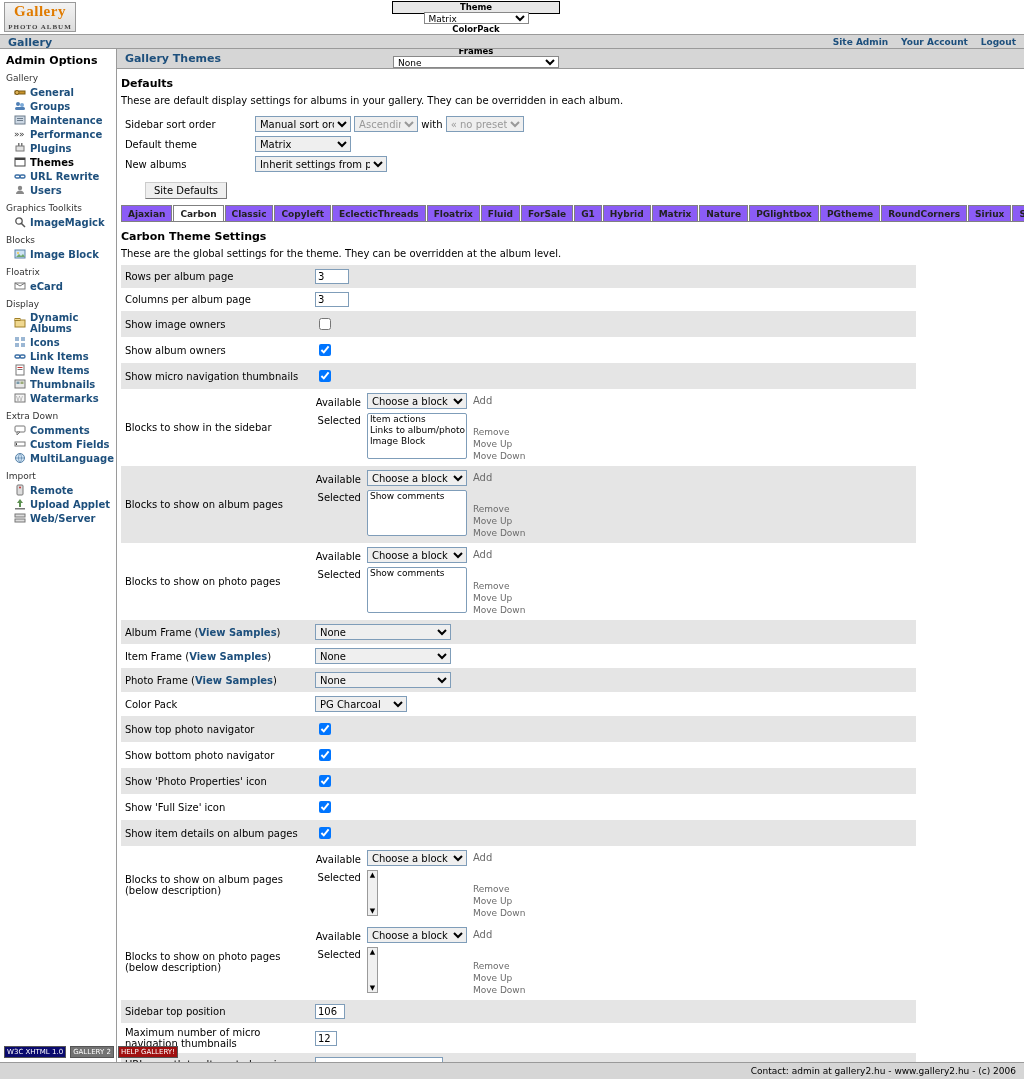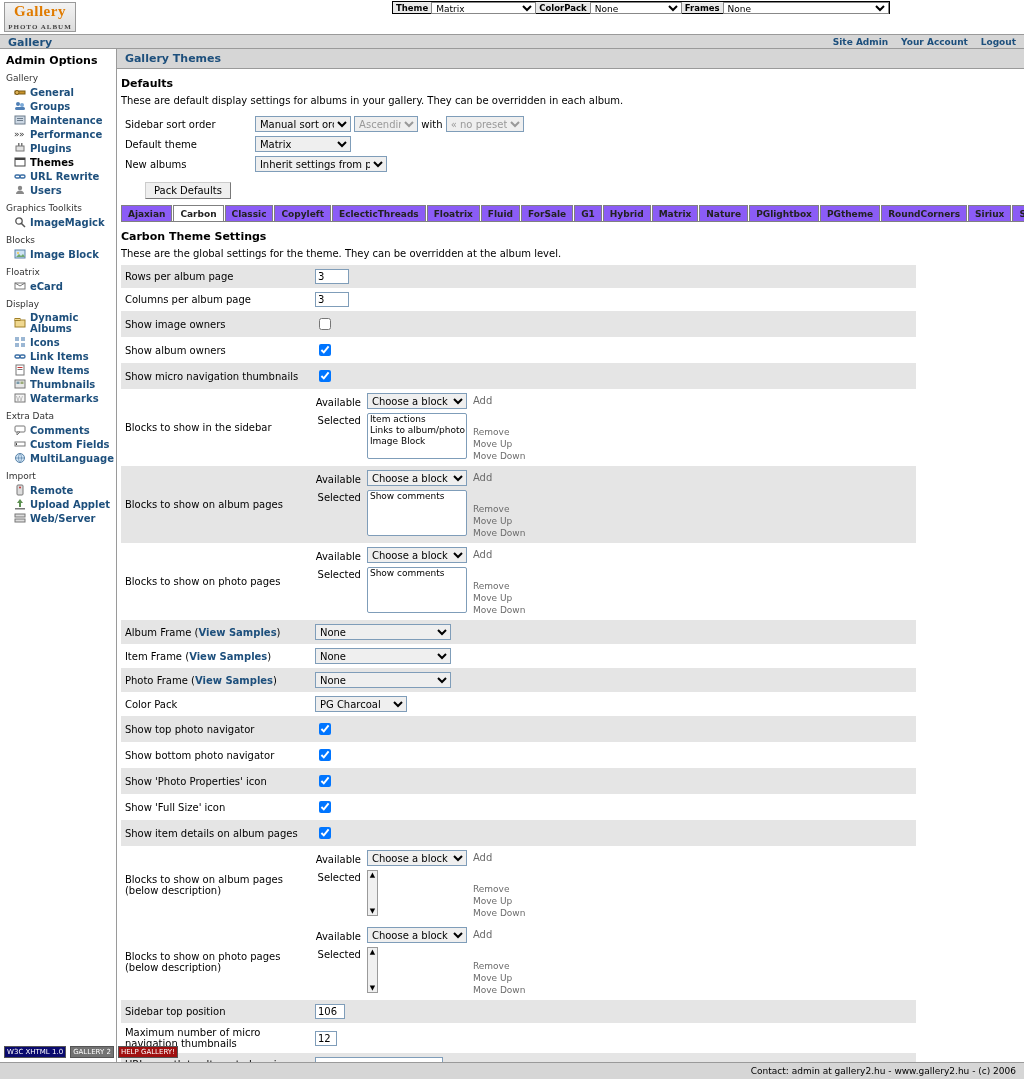--- a/index.html
+++ b/index.html
@@ -22,21 +22,21 @@
     font-family: "Liberation Serif", serif;
     font-weight: bold; font-size: 15px; color: #1a5fa0;
     text-align: center; line-height: 16px; letter-spacing: .5px;
     overflow: hidden;
   }
   .logo .l1 { color:#e07b00; font-size: 15px; display:block; }
   .logo .l2 { font-size: 7px; color:#444; display:block; letter-spacing:1px;}
   .theme-selects {
     position: absolute; left: 392px; top: 1px;
     display: flex; align-items: center; gap: 0px;
-    border: 1px solid #000; background: #e8e8e8; height: 13px;
+    border: 1px solid #000; background: #e8e8e8; height: 13px; flex-direction: column;
   }
   .theme-selects .lbl { font-size: 8.5px; padding: 0 3px; font-weight: bold; }
   .theme-selects select {
     font-size: 9px; height: 12px; padding: 0; margin: 0;
     border: 1px solid #888; background: #fff;
   }
   .sel-theme { width: 105px; }
   .sel-colorpack { width: 92px; }
   .sel-frames { width: 166px; }
 
@@ -341,21 +341,21 @@
       <div class="sb-item">
         <span class="ico">
           <svg width="12" height="12" viewBox="0 0 12 12">
               <rect x="1" y="2" width="10" height="8" fill="#f4f4f4" stroke="#777"></rect>
               <text x="2" y="8.5" font-size="7" fill="#aaa">W</text>
             </svg>
         </span>
         <a href="#">Watermarks</a>
       </div>
 
-      <div class="sb-group">Extra Data</div>
+      <div class="sb-group">Extra Down</div>
       <div class="sb-item">
         <span class="ico">
           <svg width="12" height="12" viewBox="0 0 12 12">
               <rect x="1" y="2" width="10" height="6" rx="1" fill="#fff" stroke="#777"></rect>
               <path d="M3 8l0 3 3-3z" fill="#fff" stroke="#777"></path>
             </svg>
         </span>
         <a href="#">Comments</a>
       </div>
       <div class="sb-item">
@@ -443,21 +443,21 @@
           <td>
             <select style="width:132px">
               <option>Inherit settings from parent album</option>
             </select>
           </td>
         </tr>
       </tbody>
         </table>
 
       <div class="btn-row">
-        <button class="btn">Pack Defaults</button>
+        <button class="btn">Site Defaults</button>
       </div>
 
       <div class="tabs">
         <div class="tab">Ajaxian</div>
         <div class="tab sel">Carbon</div>
         <div class="tab">Classic</div>
         <div class="tab">Copyleft</div>
         <div class="tab">EclecticThreads</div>
         <div class="tab">Floatrix</div>
         <div class="tab">Fluid</div>

